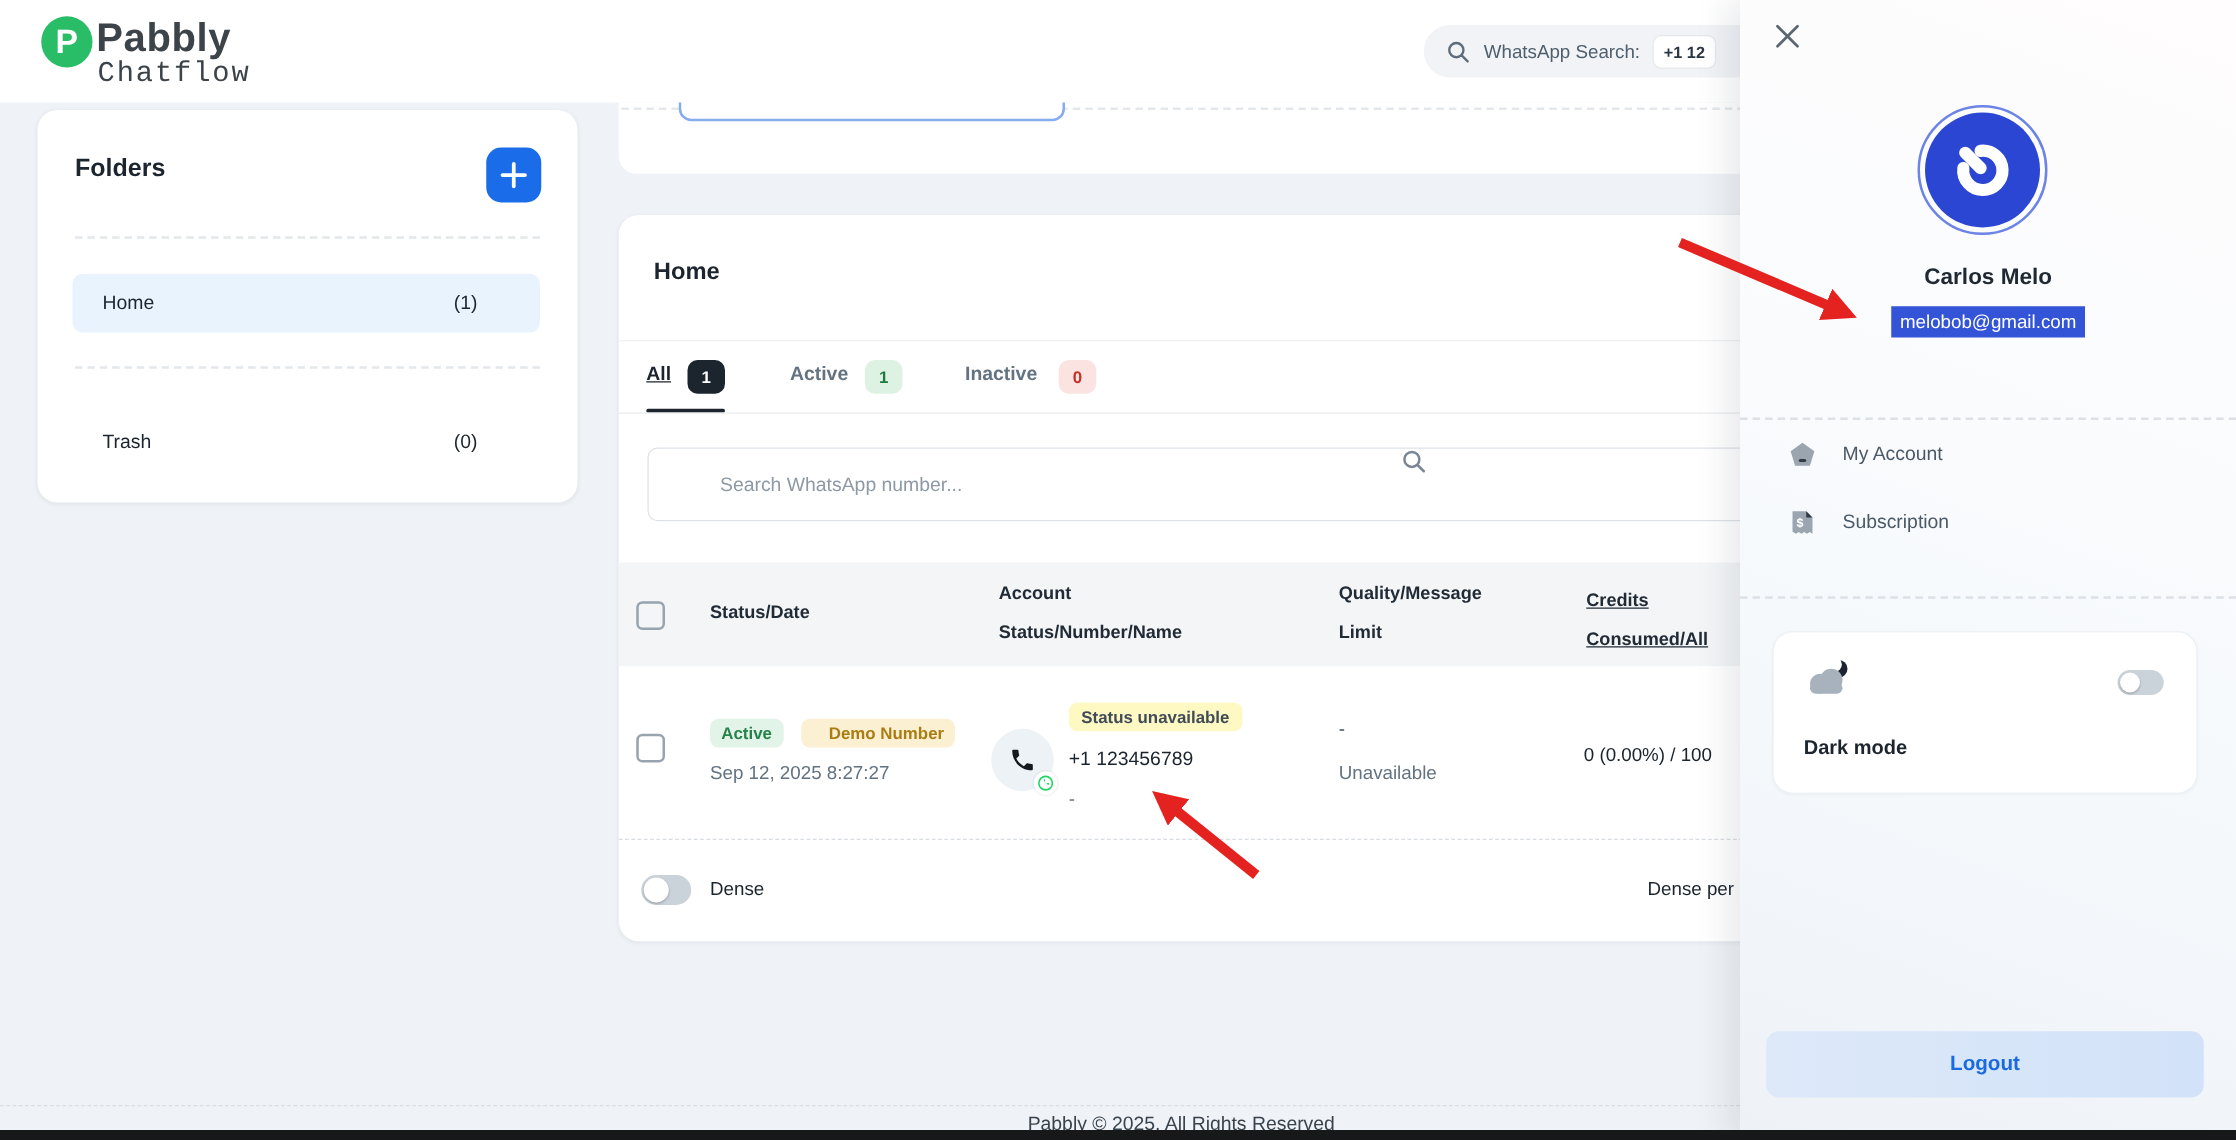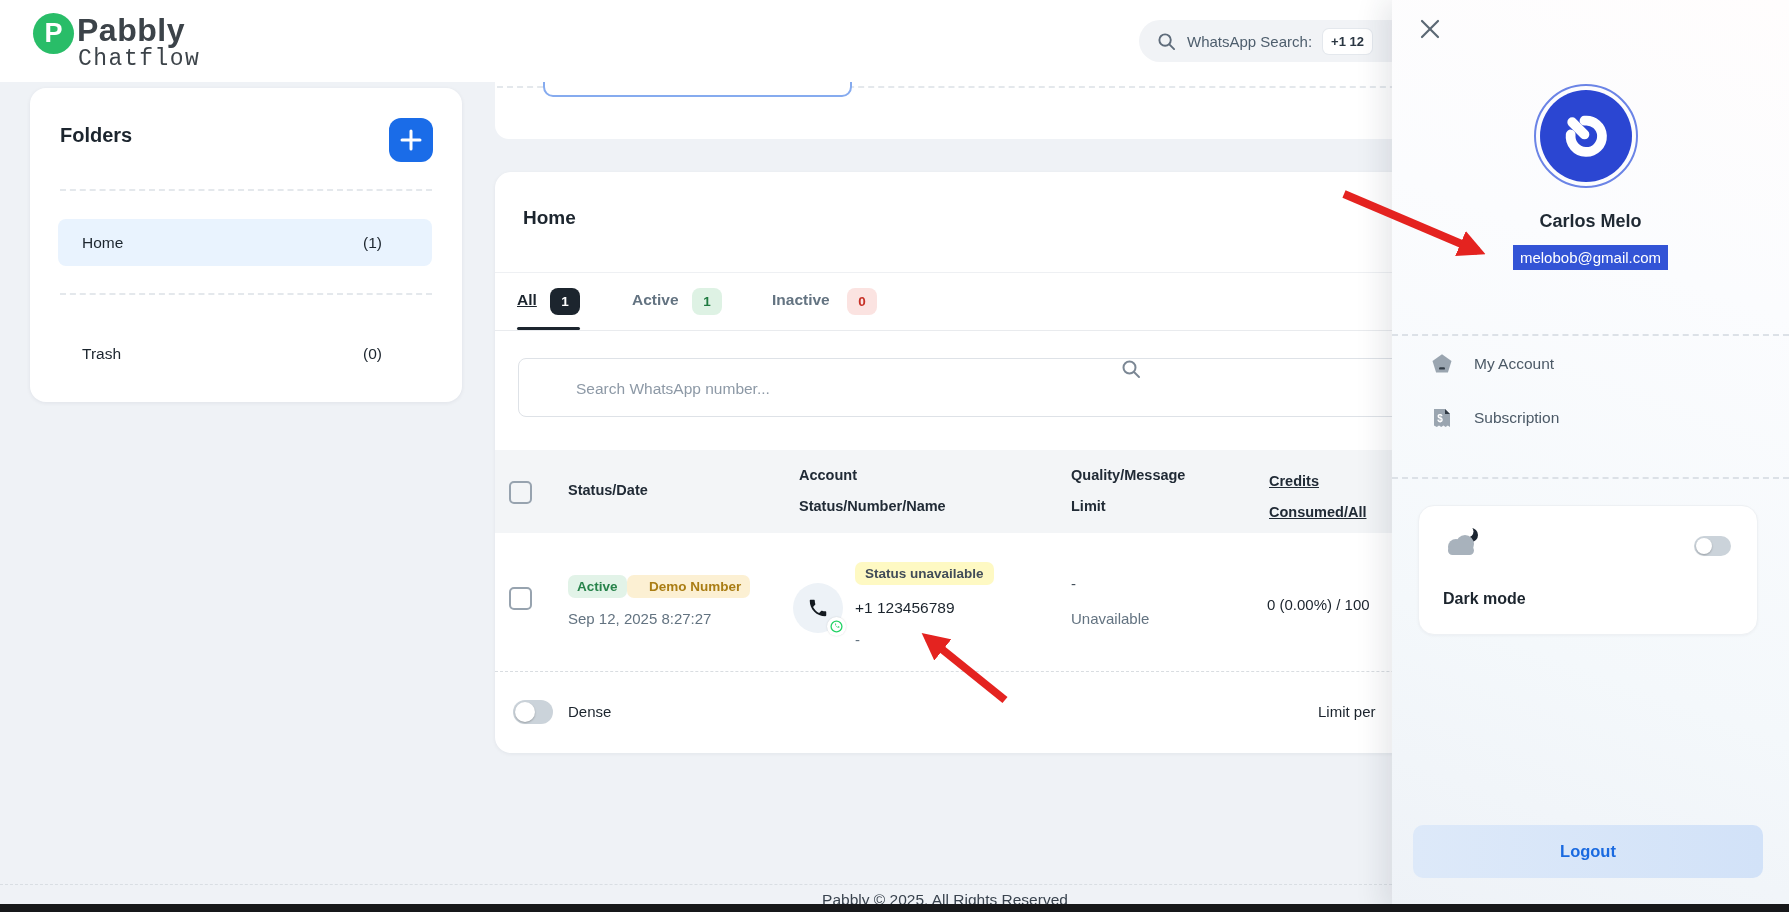--- a/index.html
+++ b/index.html
@@ -205,21 +205,21 @@
       </div>
       <div class="th" style="left:774px;top:16px;text-decoration:underline;">
         <div>Credits</div>
           <div>Consumed/All</div>
       </div>
     </div>
 
     <div class="trow">
       <div class="checkbox" style="left:14px;top:54px;"></div>
       <div class="pill pill-active" style="left:73px;top:42px;">Active</div>
-      <div class="pill pill-demo" style="left:132px;top:42px;padding-left:22px;">Demo Number</div>
+      <div class="pill pill-demo" style="left:146px;top:42px;padding-left:22px;">Demo Number</div>
       <div class="row-date" style="left:73px;top:77px;">Sep 12, 2025 8:27:27</div>
 
       <div class="phone-avatar">
         <svg width="22" height="22" viewBox="0 0 24 24">
             <path fill="#141a20" d="M6.62 10.79c1.44 2.83 3.76 5.14 6.59 6.59l2.2-2.2c.27-.27.67-.36 1.02-.24 1.12.37 2.33.57 3.57.57.55 0 1 .45 1 1V20c0 .55-.45 1-1 1-9.39 0-17-7.61-17-17 0-.55.45-1 1-1h3.5c.55 0 1 .45 1 1 0 1.25.2 2.45.57 3.57.11.35.03.74-.25 1.02l-2.2 2.2z"></path>
           </svg>
         <span class="wa-badge">
           <svg width="13" height="13" viewBox="0 0 24 24">
               <circle cx="12" cy="12" r="10" fill="none" stroke="#24d366" stroke-width="2.4"></circle>
               <path fill="#24d366" d="M9.5 7.5c.8 2.6 2.8 4.9 5.3 6l1.2-1.2c.2-.2.5-.2.7-.1.6.2 1.2.3 1.9.3.3 0 .5.2.5.5v1.8c0 .3-.2.5-.5.5-5.2 0-9.4-4.2-9.4-9.4 0-.3.2-.5.5-.5H11c.3 0 .5.2.5.5 0 .7.1 1.3.3 1.9.1.2 0 .5-.1.7l-1.2 1z" transform="scale(0.8) translate(2.5,2.5)"></path>
@@ -232,21 +232,21 @@
       <div class="row-dash" style="left:360px;top:98px;">-</div>
       <div class="row-dash" style="left:576px;top:42px;color:#44505c;">-</div>
       <div class="row-dash" style="left:576px;top:77px;">Unavailable</div>
       <div class="row-credits">0 (0.00%) / 100</div>
     </div>
 
     <div class="toggle" style="position:absolute;left:18px;top:528px;">
         <span class="knob"></span>
       </div>
     <div class="dense-label">Dense</div>
-    <div class="rows-label">Limit per</div>
+    <div class="rows-label">Dense per</div>
   </div>
 
   <div class="drawer">
     <div class="close-btn">
       <svg width="24" height="24" viewBox="0 0 24 24">
           <line x1="4" y1="4" x2="20" y2="20" stroke="#5b6874" stroke-width="2.2" stroke-linecap="round"></line>
           <line x1="20" y1="4" x2="4" y2="20" stroke="#5b6874" stroke-width="2.2" stroke-linecap="round"></line>
         </svg>
     </div>
     <div class="avatar-ring">

